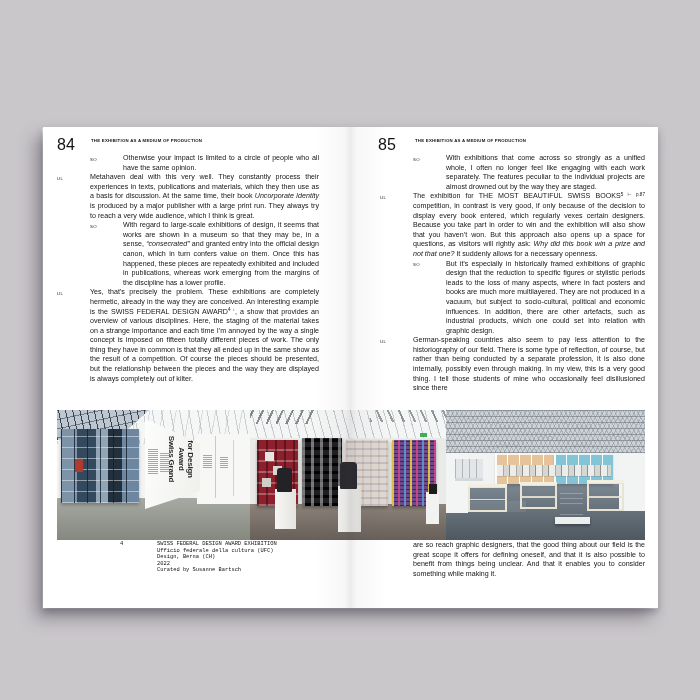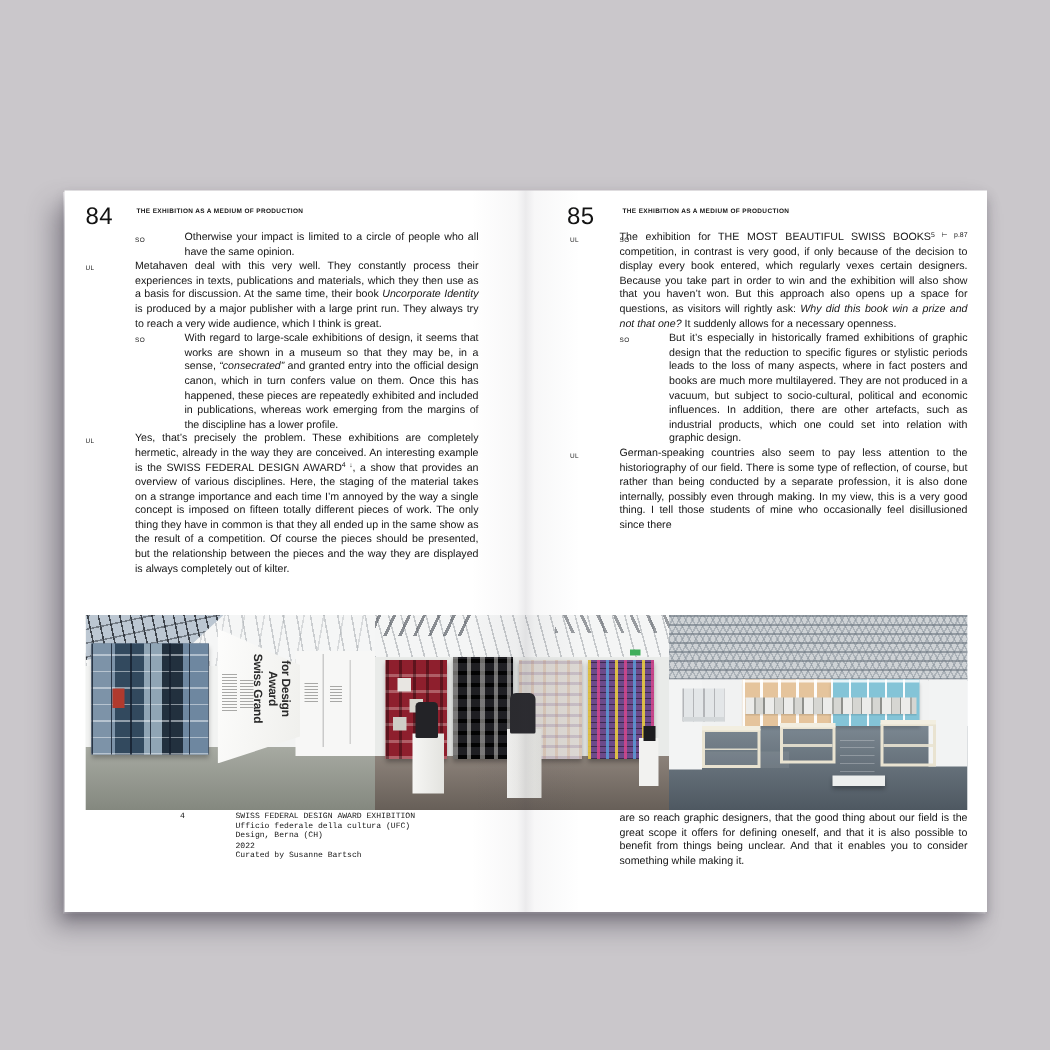--- a/index.html
+++ b/index.html
@@ -183,21 +183,21 @@
             <div class="line">2022</div>
             <div class="line">Curated by Susanne Bartsch</div>
           </div>
       </div>
     </section>
 
     <section>
       <div class="pagenum pagenum-right">85</div>
       <div class="runhead runhead-right">THE EXHIBITION AS A MEDIUM OF PRODUCTION</div>
       <div class="textblock textblock-right">
-          <div class="para para-so"><span class="spk">SO</span></div>
+          <div class="para para-so"><span class="spk">SO</span><span>With exhibitions that come across so strongly as a unified whole, I often no longer feel like engaging with each work separately. The features peculiar to the individual projects are almost drowned out by the way they are staged.</span></div>
           <div class="para para-ul"><span class="spk">UL</span><span>The exhibition for THE MOST BEAUTIFUL SWISS BOOKS</span><span class="seg-sup">5 ⊢ p.87</span><span> competition, in contrast is very good, if only because of the decision to display every book entered, which regularly vexes certain designers. Because you take part in order to win and the exhibition will also show that you haven’t won. But this approach also opens up a space for questions, as visitors will rightly ask: </span><span class="seg-i">Why did this book win a prize and not that one?</span><span> It suddenly allows for a necessary openness.</span></div>
           <div class="para para-so"><span class="spk">SO</span><span>But it’s especially in historically framed exhibitions of graphic design that the reduction to specific figures or stylistic periods leads to the loss of many aspects, where in fact posters and books are much more multilayered. They are not produced in a vacuum, but subject to socio-cultural, political and economic influences. In addition, there are other artefacts, such as industrial products, which one could set into relation with graphic design.</span></div>
           <div class="para para-ul"><span class="spk">UL</span><span>German-speaking countries also seem to pay less attention to the historiography of our field. There is some type of reflection, of course, but rather than being conducted by a separate profession, it is also done internally, possibly even through making. In my view, this is a very good thing. I tell those students of mine who occasionally feel disillusioned since there</span></div>
         </div>
       <div class="textblock-cont">
           <div class="para para-plain"><span>are so reach graphic designers, that the good thing about our field is the great scope it offers for defining oneself, and that it is also possible to benefit from things being unclear. And that it enables you to consider something while making it.</span></div>
         </div>
     </section>
 
     <div class="photo-strip">

